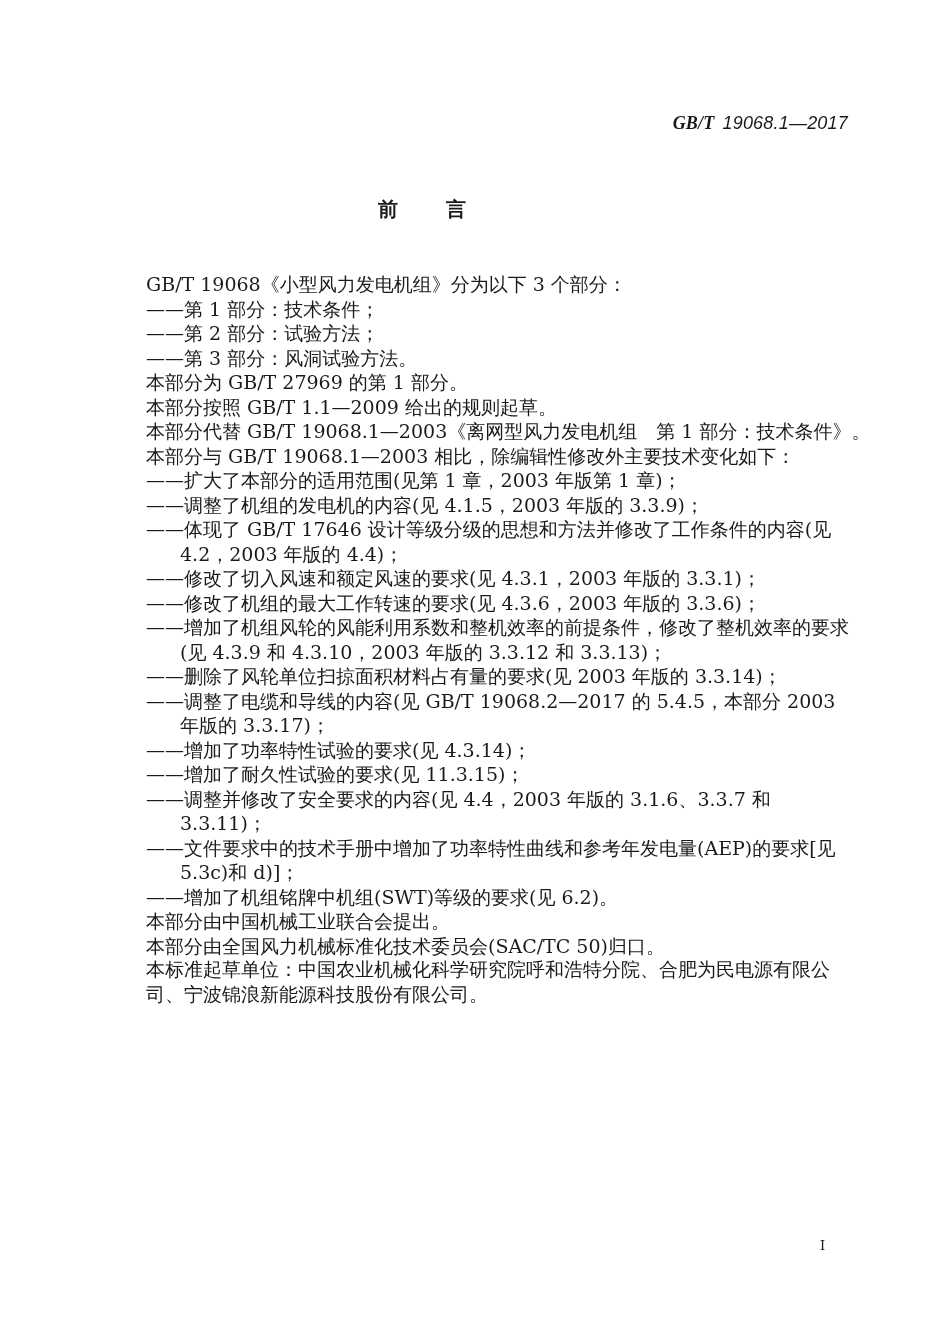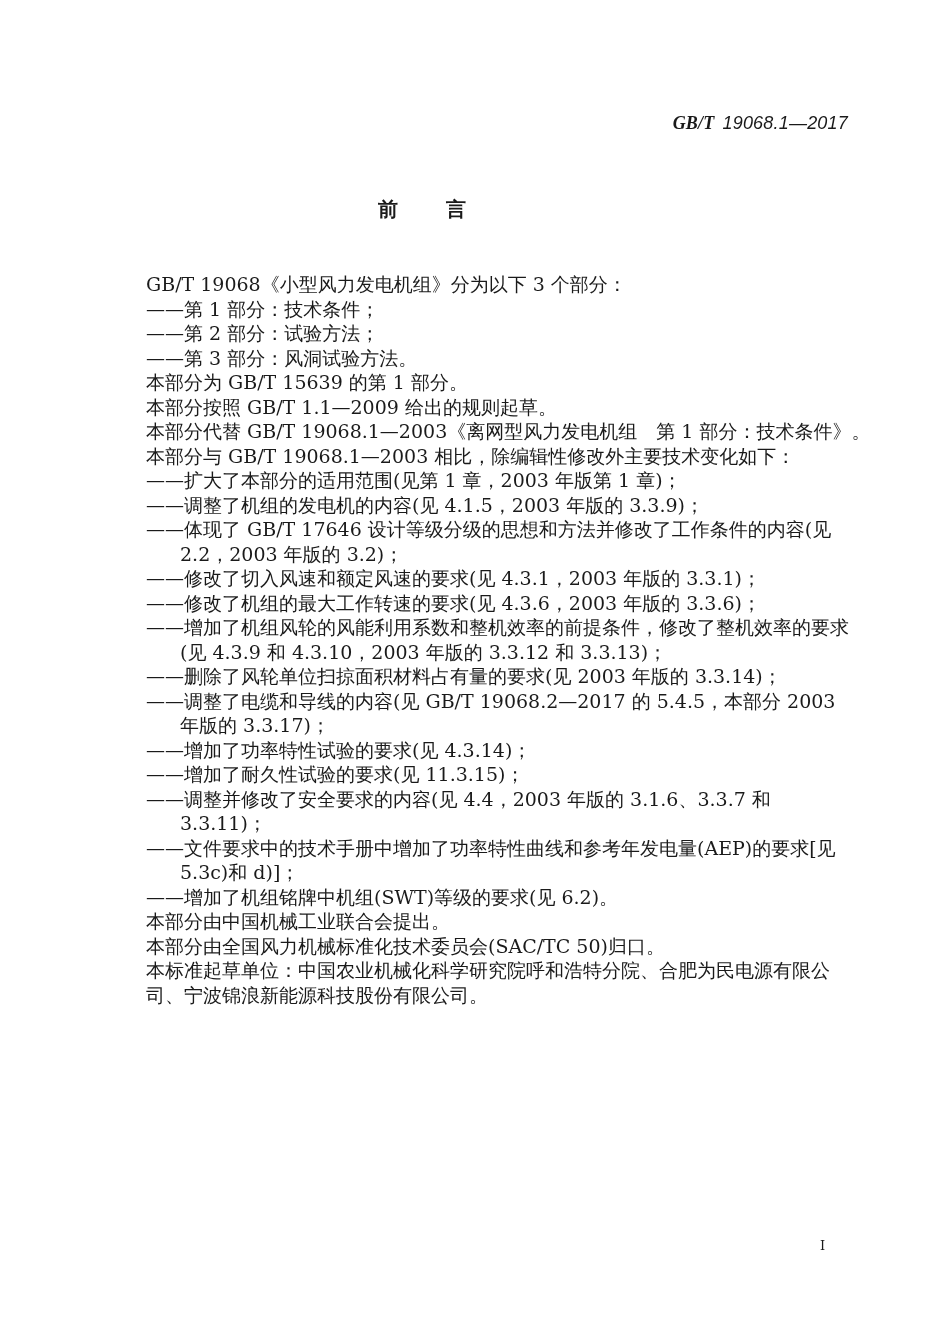--- a/index.html
+++ b/index.html
@@ -7,47 +7,47 @@
          font-family: "DejaVu Serif", "Liberation Serif", serif; color: #1a1a1a; }
   .header-code { position: absolute; top: 113px; right: 102px; font-size: 18px;
                  font-family: "Liberation Sans", "DejaVu Sans", sans-serif; letter-spacing: 0.2px; font-style: italic; }
   .header-code .gbt { font-family: "Liberation Serif", "DejaVu Serif", serif; font-weight: bold; margin-right: 8px; }
   .page-title { position: absolute; top: 196px; left: 0; width: 844px; text-align: center;
                 font-size: 20px; font-weight: bold; letter-spacing: 48px;
                 font-family: "DejaVu Sans", "Liberation Sans", sans-serif; }
   .page-title span { margin-left: 48px; }
   .body { position: absolute; top: 272px; left: 146px; width: 706px; font-size: 19px; line-height: 24.5px; }
   .p { margin: 0; white-space: nowrap; }
-  .p.wrap { white-space: normal; }
+  .p.wrap { white-space: normal; font-family: Liberation Serif, serif; }
   .indent { padding-left: 22px; }
   .dash-item { padding-left: 34px; text-indent: -34px; white-space: normal; }
   .full-left { margin-left: -22px; }
   .page-number { position: absolute; top: 1238px; left: 820px; font-size: 13px; }
 </style>
 </head>
 <body>
 
 <div class="header-code">
   <span class="gbt">GB/T</span><span>19068.1—2017</span>
 </div>
 
 <div class="page-title"><span>前言</span></div>
 
 <div class="body">
   <p class="p">GB/T 19068《小型风力发电机组》分为以下 3 个部分：</p>
   <p class="p">——第 1 部分：技术条件；</p>
   <p class="p">——第 2 部分：试验方法；</p>
   <p class="p">——第 3 部分：风洞试验方法。</p>
-  <p class="p">本部分为 GB/T 15639 的第 1 部分。</p>
+  <p class="p">本部分为 GB/T 27969 的第 1 部分。</p>
   <p class="p">本部分按照 GB/T 1.1—2009 给出的规则起草。</p>
   <p class="p">本部分代替 GB/T 19068.1—2003《离网型风力发电机组　第 1 部分：技术条件》。</p>
   <p class="p">本部分与 GB/T 19068.1—2003 相比，除编辑性修改外主要技术变化如下：</p>
   <p class="p dash-item">——扩大了本部分的适用范围(见第 1 章，2003 年版第 1 章)；</p>
   <p class="p dash-item">——调整了机组的发电机的内容(见 4.1.5，2003 年版的 3.3.9)；</p>
-  <p class="p dash-item">——体现了 GB/T 17646 设计等级分级的思想和方法并修改了工作条件的内容(见 2.2，2003 年版的 3.2)；</p>
+  <p class="p dash-item">——体现了 GB/T 17646 设计等级分级的思想和方法并修改了工作条件的内容(见 4.2，2003 年版的 4.4)；</p>
   <p class="p dash-item">——修改了切入风速和额定风速的要求(见 4.3.1，2003 年版的 3.3.1)；</p>
   <p class="p dash-item">——修改了机组的最大工作转速的要求(见 4.3.6，2003 年版的 3.3.6)；</p>
   <p class="p dash-item">——增加了机组风轮的风能利用系数和整机效率的前提条件，修改了整机效率的要求(见 4.3.9 和 4.3.10，2003 年版的 3.3.12 和 3.3.13)；</p>
   <p class="p dash-item">——删除了风轮单位扫掠面积材料占有量的要求(见 2003 年版的 3.3.14)；</p>
   <p class="p dash-item">——调整了电缆和导线的内容(见 GB/T 19068.2—2017 的 5.4.5，本部分 2003 年版的 3.3.17)；</p>
   <p class="p dash-item">——增加了功率特性试验的要求(见 4.3.14)；</p>
   <p class="p dash-item">——增加了耐久性试验的要求(见 11.3.15)；</p>
   <p class="p dash-item">——调整并修改了安全要求的内容(见 4.4，2003 年版的 3.1.6、3.3.7 和 3.3.11)；</p>
   <p class="p dash-item">——文件要求中的技术手册中增加了功率特性曲线和参考年发电量(AEP)的要求[见 5.3c)和 d)]；</p>
   <p class="p dash-item">——增加了机组铭牌中机组(SWT)等级的要求(见 6.2)。</p>

